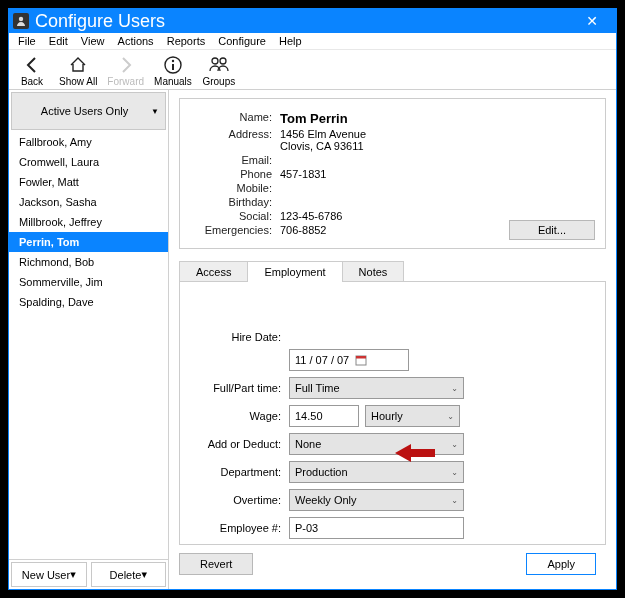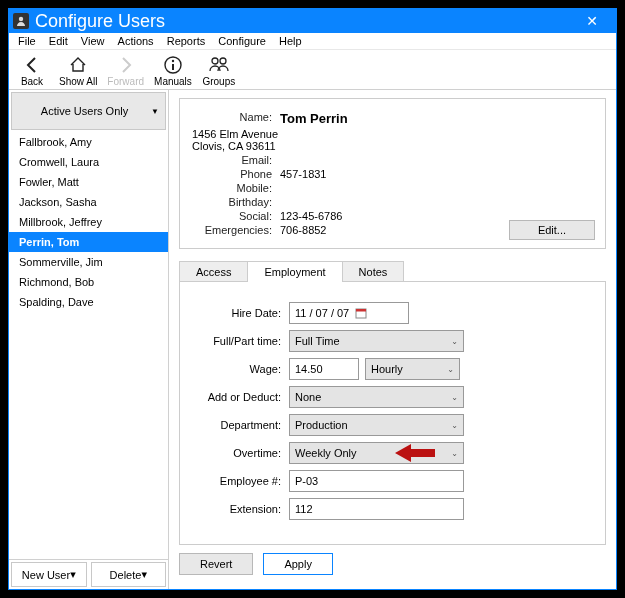--- a/index.html
+++ b/index.html
@@ -37,23 +37,23 @@
   .tabs { display: flex; margin-top: 12px; }
   .tab { padding: 4px 16px; border: 1px solid #ccc; border-bottom: none; background: #eee; cursor: pointer; margin-right: -1px; }
   .tab.active { background: #fff; position: relative; z-index: 2; }
   .tabbody { border: 1px solid #ccc; padding: 14px 14px; flex: 1; margin-top: -1px; overflow: auto; }
   .frow { display: flex; align-items: center; margin: 6px 0; }
   .frow .flbl { width: 95px; text-align: right; padding-right: 8px; }
   .finput { border: 1px solid #999; padding: 3px 5px; background: #fff; height: 22px; }
   .fselect { border: 1px solid #999; background: #e4e4e4; padding: 3px 5px; height: 22px; display: flex; align-items: center; cursor: pointer; }
   .fselect .stxt { flex: 1; }
   .fselect .cv { font-size: 8px; color: #555; }
-  .datebox { display: flex; align-items: center; gap: 6px; border: 1px solid #999; padding: 2px 5px; height: 22px; background: #fff; width: 120px; }
+  .datebox { display: flex; align-items: center; gap: 6px; border: 1px solid #999; padding: 2px 5px; height: 22px; background: #fff; width: 120px; margin-top: 47px; }
   .cal-icon { width: 12px; height: 12px; display: inline-block; }
-  .footer { display: flex; justify-content: flex-start; padding: 8px 10px 6px 0; gap: 10px; }
+  .footer { display: flex; justify-content: space-between; padding: 8px 10px 6px 0; gap: 10px; }
   .fbtn { padding: 4px 20px; background: #e8e8e8; border: 1px solid #b8b8b8; cursor: pointer; }
   .fbtn.primary { background: #fff; border: 1.5px solid #0a84ff; }
   .arrow { position: absolute; left: 395px; top: 442px; pointer-events: none; }
 </style>
 </head>
 <body>
 
 <div class="outer">
   <div class="window">
 
@@ -132,22 +132,22 @@
           <span class="txt">Active Users Only</span>
           <span class="cv">▼</span>
         </div>
         <div class="ulist" id="ulist">
             <div class="uitem">Fallbrook, Amy</div>
             <div class="uitem">Cromwell, Laura</div>
             <div class="uitem">Fowler, Matt</div>
             <div class="uitem">Jackson, Sasha</div>
             <div class="uitem">Millbrook, Jeffrey</div>
             <div class="uitem sel">Perrin, Tom</div>
+            <div class="uitem">Richmond, Bob</div>
             <div class="uitem">Sommerville, Jim</div>
-            <div class="uitem">Richmond, Bob</div>
             <div class="uitem">Spalding, Dave</div>
           </div>
         <div class="sb-bottom">
           <div class="sb-btn">
               <span>New User</span>
               <span class="cv">▾</span>
             </div>
           <div class="sb-btn">
               <span>Delete</span>
               <span class="cv">▾</span>
@@ -155,20 +155,21 @@
         </div>
       </div>
 
       <div class="main">
         <div class="card">
           <div class="info-row">
               <span class="lbl">Name:</span>
               <span class="val name-val">Tom Perrin</span>
             </div>
           <div class="info-row">
+              <span class="lbl">Address:</span>
               <span class="val"><span>1456 Elm Avenue</span><br><span>Clovis, CA 93611</span></span>
             </div>
           <div class="info-row">
               <span class="lbl">Email:</span>
               <span class="val"></span>
             </div>
           <div class="info-row">
               <span class="lbl">Phone</span>
               <span class="val">457-1831</span>
             </div>

